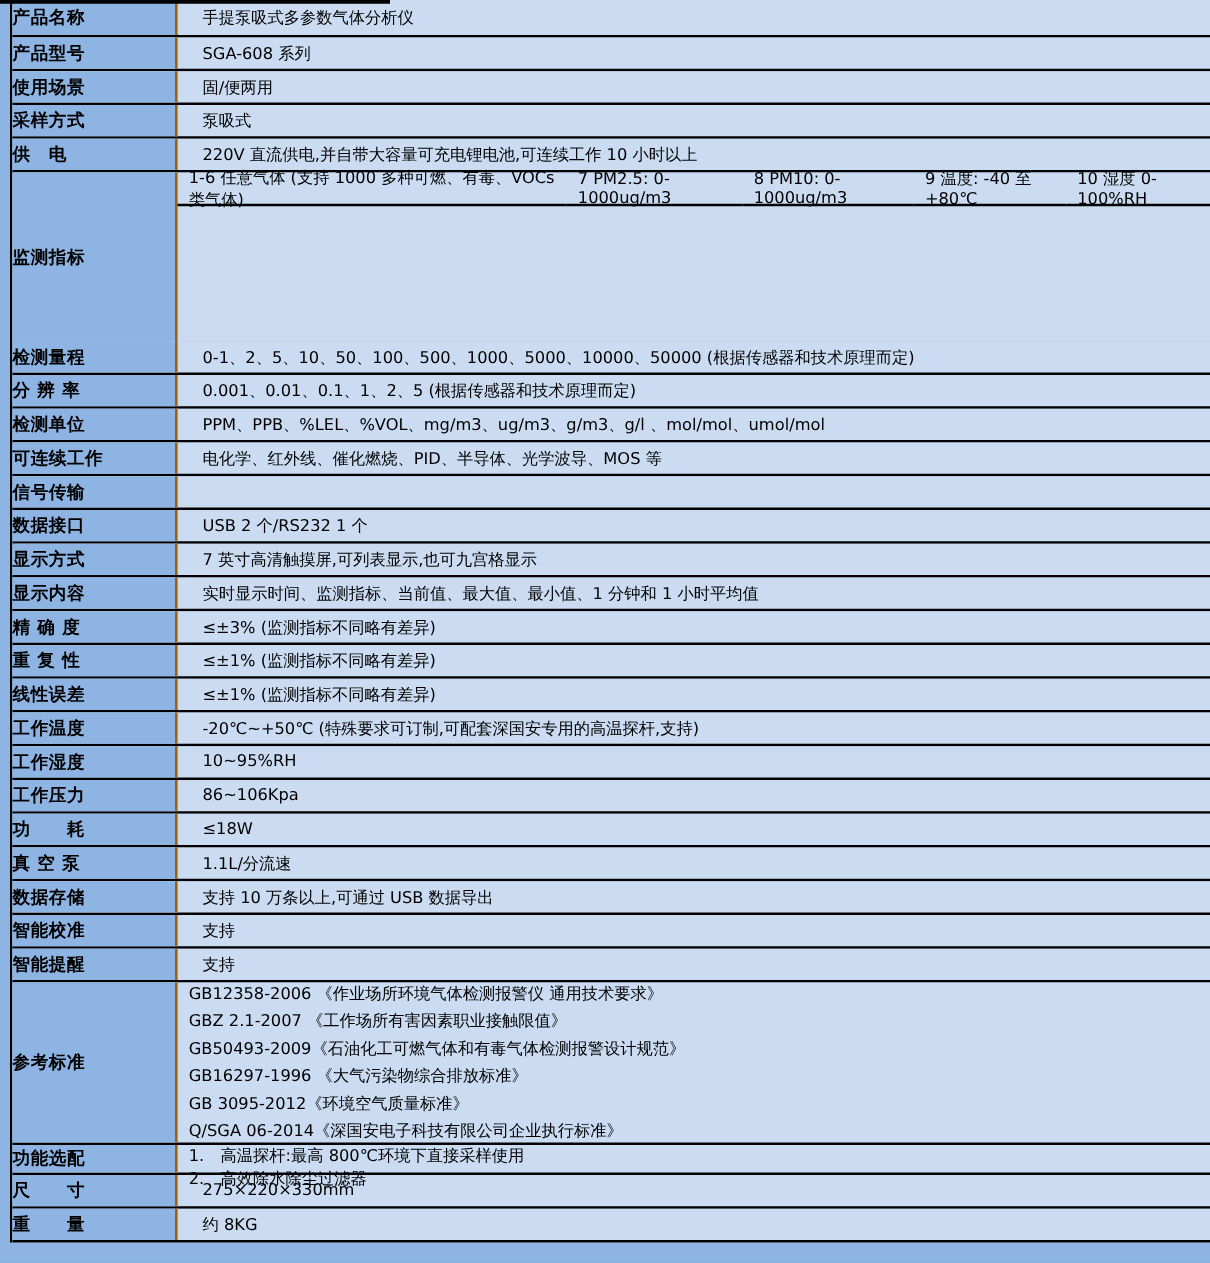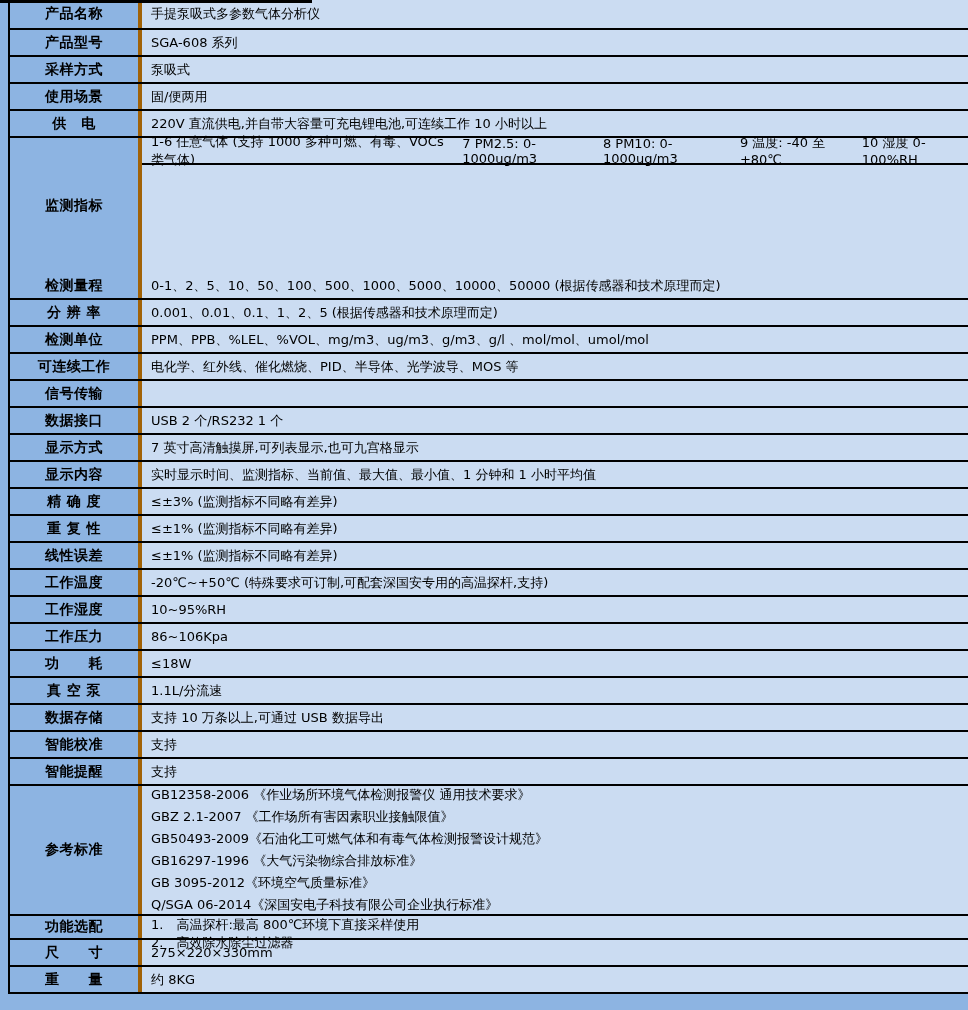--- a/index.html
+++ b/index.html
@@ -3,24 +3,24 @@
 <meta charset="utf-8">
 <style>
   *{margin:0;padding:0;box-sizing:border-box}
   html,body{width:968px;height:1010px;overflow:hidden}
   body{background:#8DB4E2;font-family:"DejaVu Sans",sans-serif;color:#000}
   .wrap{position:relative;width:968px;height:1010px;padding-left:8px;background:#8DB4E2}
   .topline{position:absolute;left:0;top:0;width:312px;height:3px;background:#000}
   .tbl{width:960px;border-left:2px solid #000}
   .rw{display:flex;height:27px;border-bottom:2px solid #000;background:#CBDCF2}
   .rw.h30{height:30px}
-  .lc{width:132px;min-width:132px;background:#8DB4E2;border-right:4px solid #a16207;
-      display:flex;align-items:center;justify-content:center}
+  .lc{width:132px;min-width:132px;background:#8DB4E2;border-right:2px solid #a16207;
+      display:flex;align-items:center;}
   .lb{font-weight:bold;font-size:14px;text-align:center;white-space:pre;letter-spacing:.5px}
-  .vc{flex:1;display:flex;align-items:center;padding-left:9px;font-size:13px;white-space:pre-wrap}
+  .vc{flex:1;display:flex;align-items:center;padding-left:20px;font-size:13px;white-space:pre-wrap}
   .monitor{height:135px;border-bottom:none}
   .subcol{flex:1;display:flex;flex-direction:row}
   .sub{height:27px;border-bottom:2px solid #000;display:flex;align-items:center;
        padding-left:9px;font-size:13px;white-space:pre-wrap}
   .standards{height:130px}
   .options{height:24px}
   .linescol{flex:1;display:flex;flex-direction:column;justify-content:space-between;padding-left:9px}
   .line{font-size:13px;white-space:pre-wrap}
 </style>
 </head>
@@ -39,30 +39,30 @@
 
     <div class="rw">
       <div class="lc">
           <span class="lb">产品型号</span>
         </div>
       <div class="vc">SGA-608 系列</div>
     </div>
 
     <div class="rw">
       <div class="lc">
+          <span class="lb">使用场景</span>
+        </div>
+      <div class="vc">固/便两用</div>
+    </div>
+
+    <div class="rw">
+      <div class="lc">
           <span class="lb">采样方式</span>
         </div>
       <div class="vc">泵吸式</div>
-    </div>
-
-    <div class="rw">
-      <div class="lc">
-          <span class="lb">使用场景</span>
-        </div>
-      <div class="vc">固/便两用</div>
     </div>
 
     <div class="rw">
       <div class="lc">
           <span class="lb">供　电</span>
         </div>
       <div class="vc">220V 直流供电,并自带大容量可充电锂电池,可连续工作 10 小时以上</div>
     </div>
 
     <div class="rw monitor">

